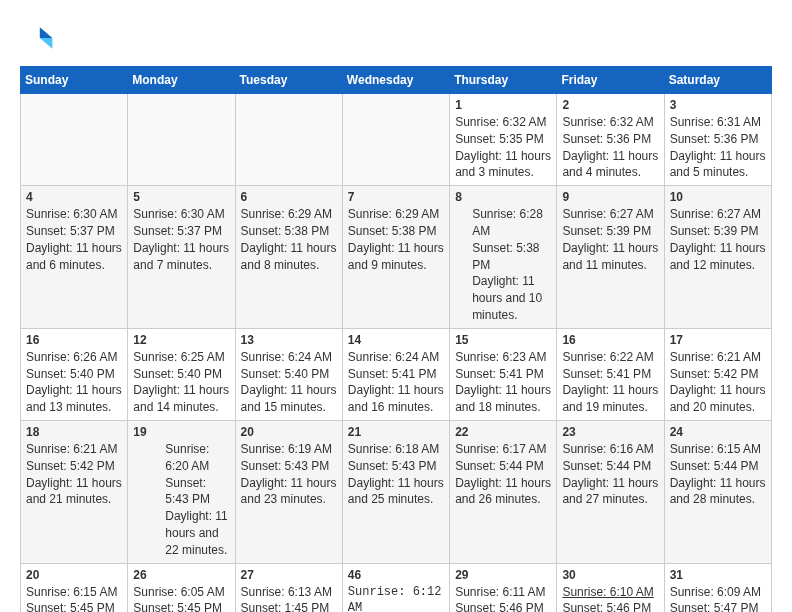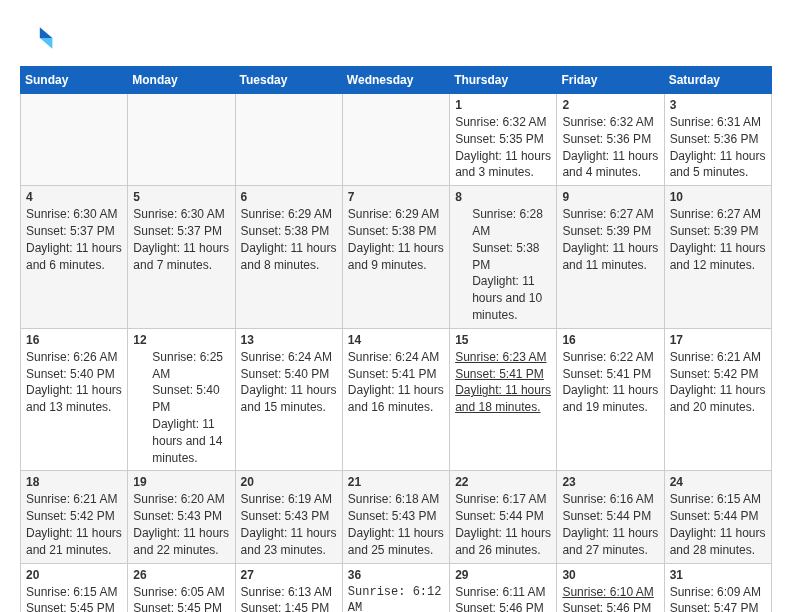--- a/index.html
+++ b/index.html
@@ -192,39 +192,39 @@
       </tr>
       <tr>
         <td>
           <span class="day-number">16</span>
           <div class="day-info" style="white-space: pre-line;">Sunrise: 6:26 AM
 Sunset: 5:40 PM
 Daylight: 11 hours and 13 minutes.</div>
         </td>
         <td>
           <span class="day-number">12</span>
-          <div class="day-info" style="white-space: pre-line; margin-left: 19px;">Sunrise: 6:25 AM
+          <div class="day-info" style="white-space: pre-line;">Sunrise: 6:25 AM
 Sunset: 5:40 PM
 Daylight: 11 hours and 14 minutes.</div>
         </td>
         <td>
           <span class="day-number">13</span>
           <div class="day-info" style="white-space: pre-line;">Sunrise: 6:24 AM
 Sunset: 5:40 PM
 Daylight: 11 hours and 15 minutes.</div>
         </td>
         <td>
           <span class="day-number">14</span>
           <div class="day-info" style="white-space: pre-line;">Sunrise: 6:24 AM
 Sunset: 5:41 PM
 Daylight: 11 hours and 16 minutes.</div>
         </td>
         <td>
           <span class="day-number">15</span>
-          <div class="day-info" style="white-space: pre-line; text-decoration: underline;">Sunrise: 6:23 AM
+          <div class="day-info" style="white-space: pre-line;">Sunrise: 6:23 AM
 Sunset: 5:41 PM
 Daylight: 11 hours and 18 minutes.</div>
         </td>
         <td>
           <span class="day-number">16</span>
           <div class="day-info" style="white-space: pre-line;">Sunrise: 6:22 AM
 Sunset: 5:41 PM
 Daylight: 11 hours and 19 minutes.</div>
         </td>
         <td>
@@ -236,21 +236,21 @@
       </tr>
       <tr>
         <td>
           <span class="day-number">18</span>
           <div class="day-info" style="white-space: pre-line;">Sunrise: 6:21 AM
 Sunset: 5:42 PM
 Daylight: 11 hours and 21 minutes.</div>
         </td>
         <td>
           <span class="day-number">19</span>
-          <div class="day-info" style="white-space: pre-line;">Sunrise: 6:20 AM
+          <div class="day-info" style="white-space: pre-line; margin-left: 32px;">Sunrise: 6:20 AM
 Sunset: 5:43 PM
 Daylight: 11 hours and 22 minutes.</div>
         </td>
         <td>
           <span class="day-number">20</span>
           <div class="day-info" style="white-space: pre-line;">Sunrise: 6:19 AM
 Sunset: 5:43 PM
 Daylight: 11 hours and 23 minutes.</div>
         </td>
         <td>
@@ -291,21 +291,21 @@
 Sunset: 5:45 PM
 Daylight: 11 hours and 31 minutes.</div>
         </td>
         <td>
           <span class="day-number">27</span>
           <div class="day-info" style="white-space: pre-line;">Sunrise: 6:13 AM
 Sunset: 1:45 PM
 Daylight: 11 hours and 32 minutes.</div>
         </td>
         <td>
-          <span class="day-number">36</span>
+          <span class="day-number">46</span>
           <div class="day-info" style="white-space: pre-line; font-family: Liberation Mono, monospace;">Sunrise: 6:12 AM
 Sunset: 5:46 PM
 Daylight: 11 hours and 33 minutes.</div>
         </td>
         <td>
           <span class="day-number">29</span>
           <div class="day-info" style="white-space: pre-line;">Sunrise: 6:11 AM
 Sunset: 5:46 PM
 Daylight: 11 hours and 35 minutes.</div>
         </td>

